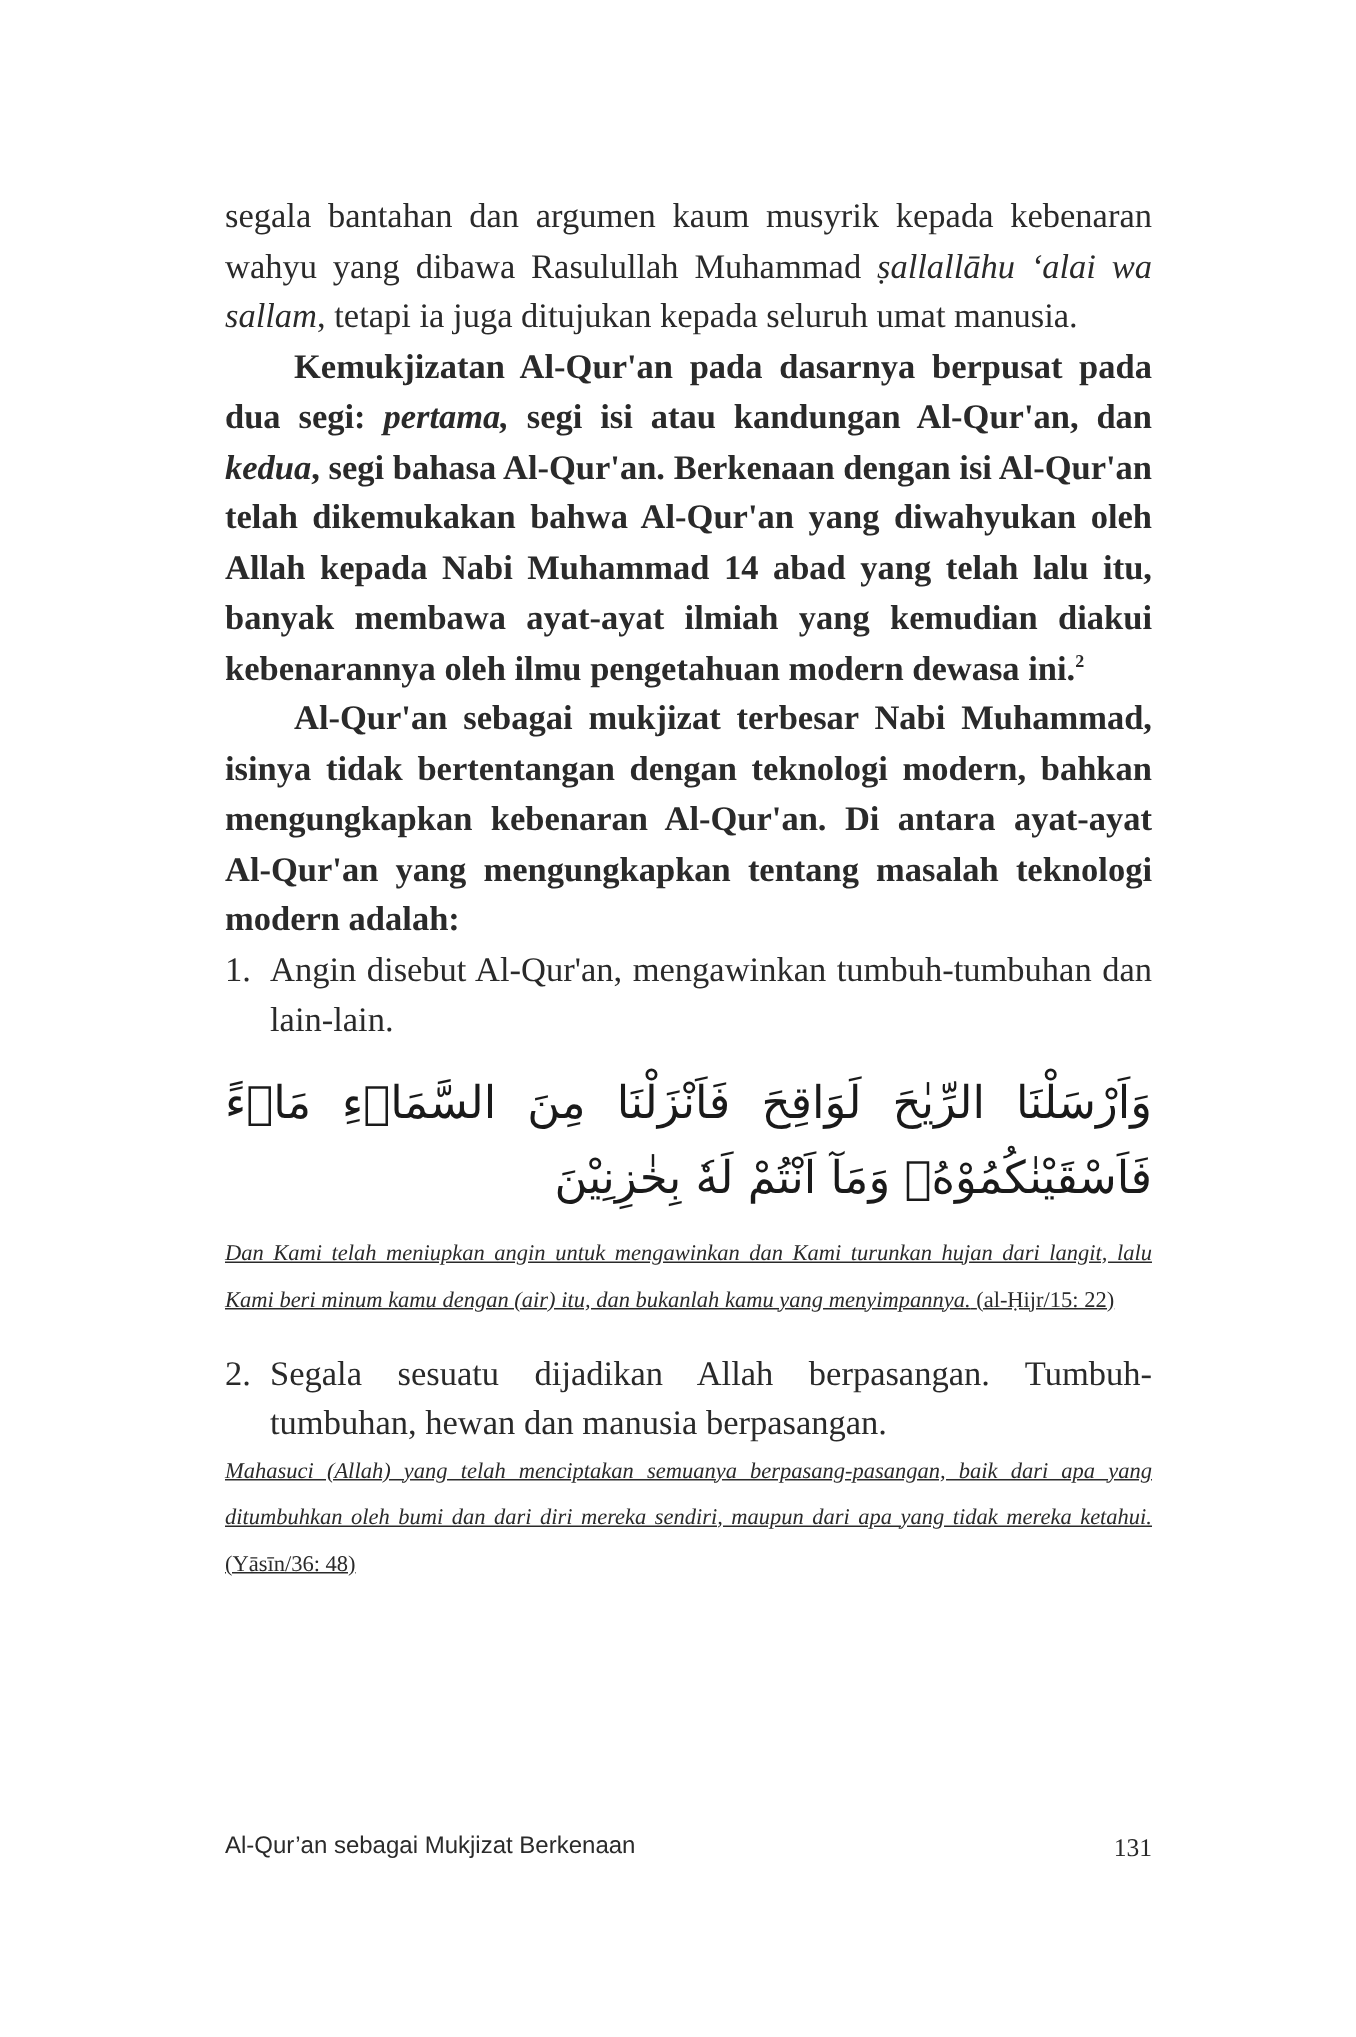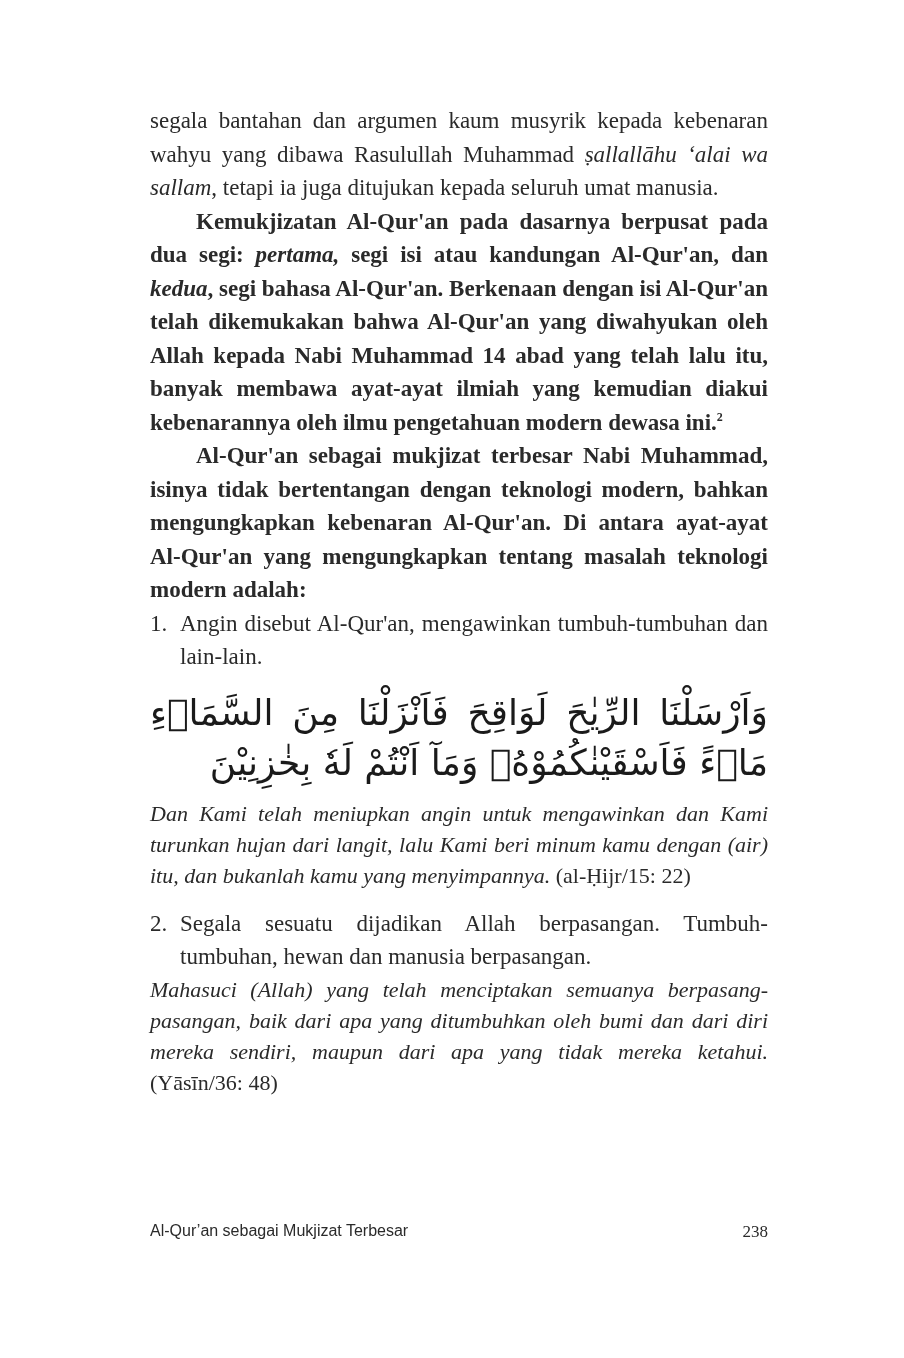--- a/index.html
+++ b/index.html
@@ -11,21 +11,21 @@
     width: 904px;
     height: 1358px;
     position: relative;
     overflow: hidden;
     color: #2a2a2a;
     font-family: "Liberation Serif", "DejaVu Serif", serif;
   }
   .page {
     position: absolute;
     left: 150px;
-    top: 104px;
+    top: 127px;
     width: 618px;
   }
   .p {
     font-size: 23px;
     line-height: 33.5px;
     text-align: justify;
     margin: 0;
   }
   .indent { text-indent: 46px; font-weight: bold; }
   .p i, .tr i { font-style: italic; }
@@ -40,31 +40,32 @@
     width: 30px;
     flex: 0 0 30px;
   }
   .list-text {
     flex: 1;
     text-align: justify;
   }
   .arabic {
     direction: rtl;
     font-family: "DejaVu Sans", sans-serif;
-    font-size: 36px;
+    font-size: 30px;
     line-height: 50px;
     text-align: justify;
     color: #1a1a1a;
     margin: 14px 0 10px 0;
   }
   .tr {
-    font-size: 22px;
+    font-size: 15px;
     line-height: 31px;
     text-align: justify;
     margin: 0 0 10px 0;
+    text-decoration: underline;
   }
   .tr .trtext { font-style: italic; }
   .gap { height: 6px; }
   .footer {
     position: absolute;
     left: 150px;
     top: 1222px;
     width: 618px;
     font-family: "Liberation Sans", "DejaVu Sans", sans-serif;
     font-size: 16px;
@@ -111,15 +112,15 @@
   <p class="tr">
     <span class="trtext">Mahasuci (Allah) yang telah menciptakan semuanya berpasang-pasangan, baik dari apa yang ditumbuhkan oleh bumi dan dari diri mereka sendiri, maupun dari apa yang tidak mereka ketahui.</span>
     <span>(Yāsīn/36: 48)</span>
   </p>
 
   <div class="gap"></div>
 
 </div>
 
 <div class="footer">
-  <span>Al-Qur’an sebagai Mukjizat Terbesar</span>
-  <span class="pnum">238</span>
+  <span>Al-Qur’an sebagai Mukjizat Berkenaan</span>
+  <span class="pnum">131</span>
 </div>
 
 </body></html>

